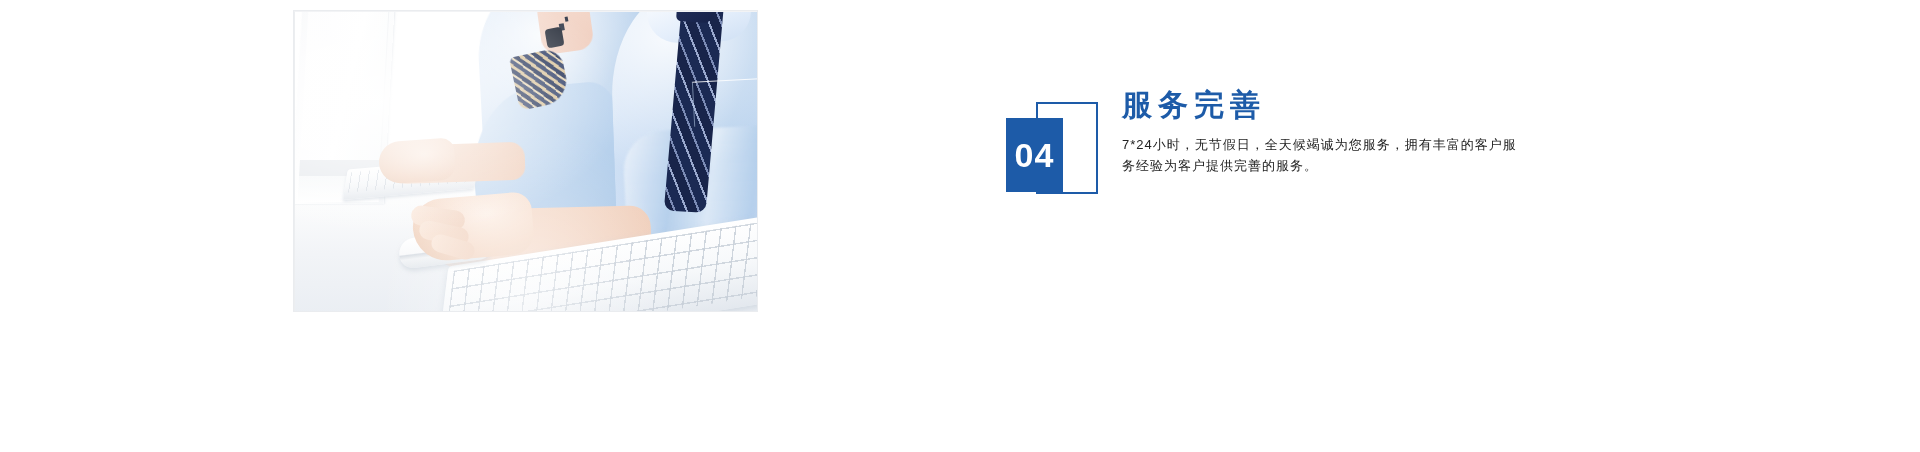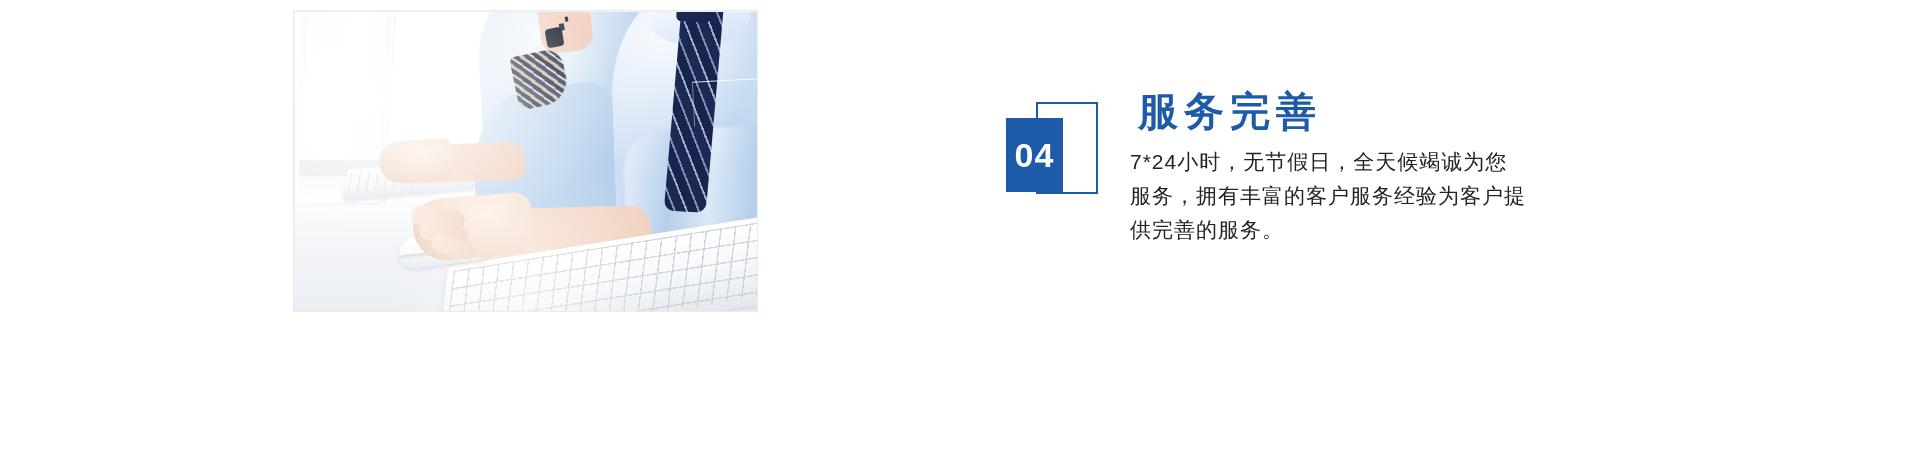--- a/index.html
+++ b/index.html
@@ -414,33 +414,33 @@
   }
 
   .text-col {
     position: absolute;
     left: 116px;
     top: 0;
     width: 430px;
   }
   .title {
     color: #1D5BA8;
-    font-size: 40px;
+    font-size: 30px;
     font-weight: 700;
     letter-spacing: 6px;
     line-height: 1.15;
-    margin: 0 0 11px 16px;
+    margin: 0 0 11px 0;
     white-space: nowrap;
   }
   .desc {
     color: #232323;
-    font-size: 21px;
+    font-size: 13px;
     line-height: 1.62;
     letter-spacing: 1px;
-    margin: 8px;
+    margin: 0;
     max-width: 396px;
   }
 </style>
 </head>
 <body>
 
 <div class="banner">
 
   <div class="photo-frame">
     <div class="photo-stage">

